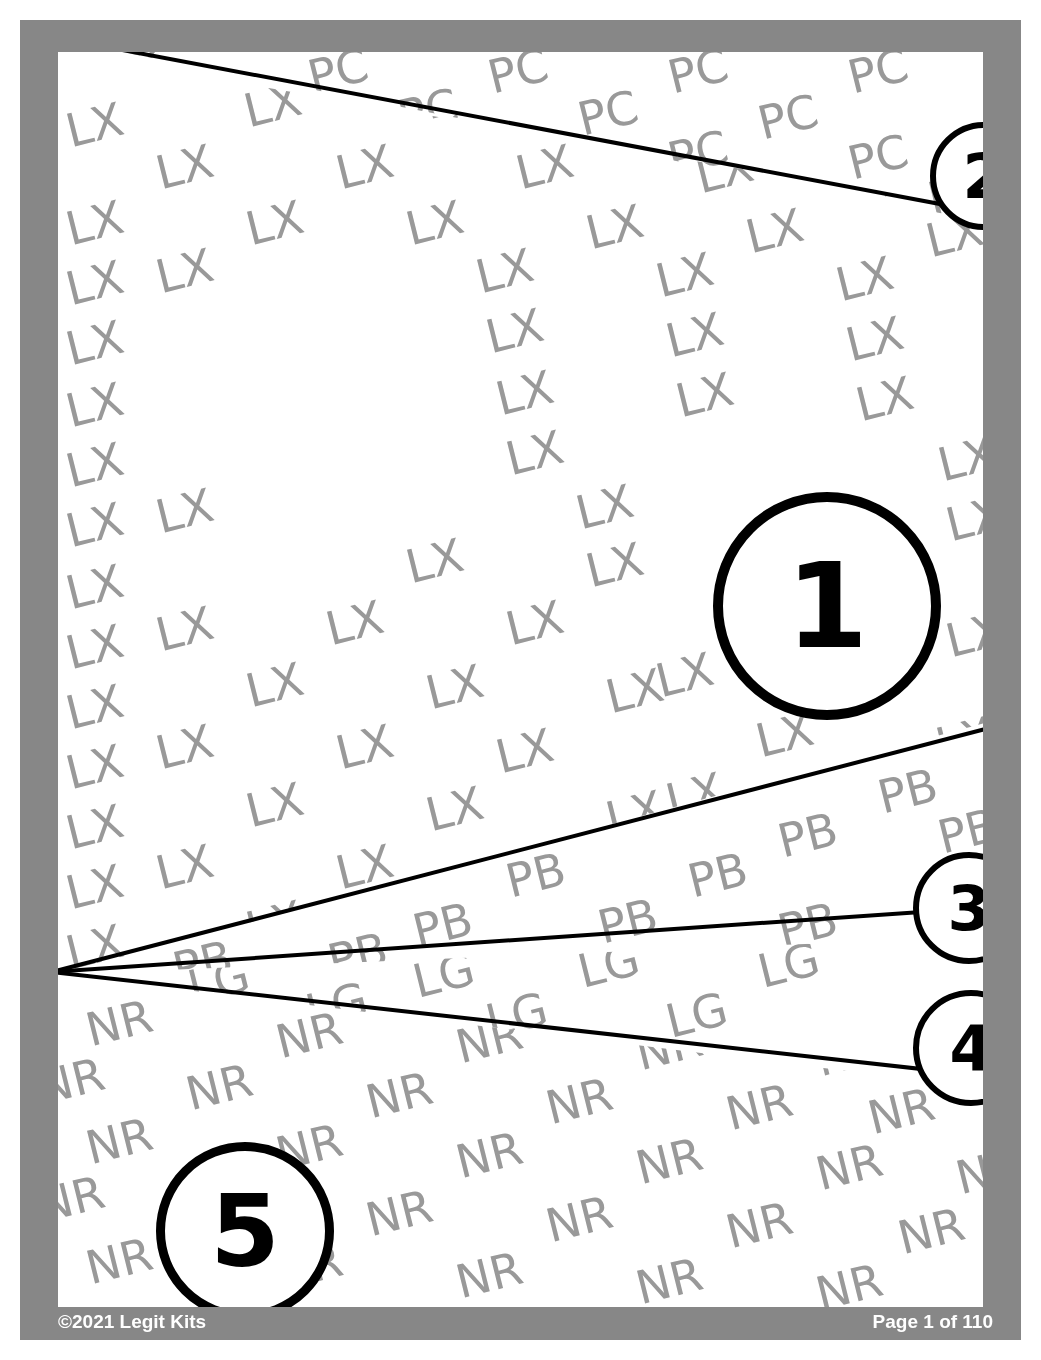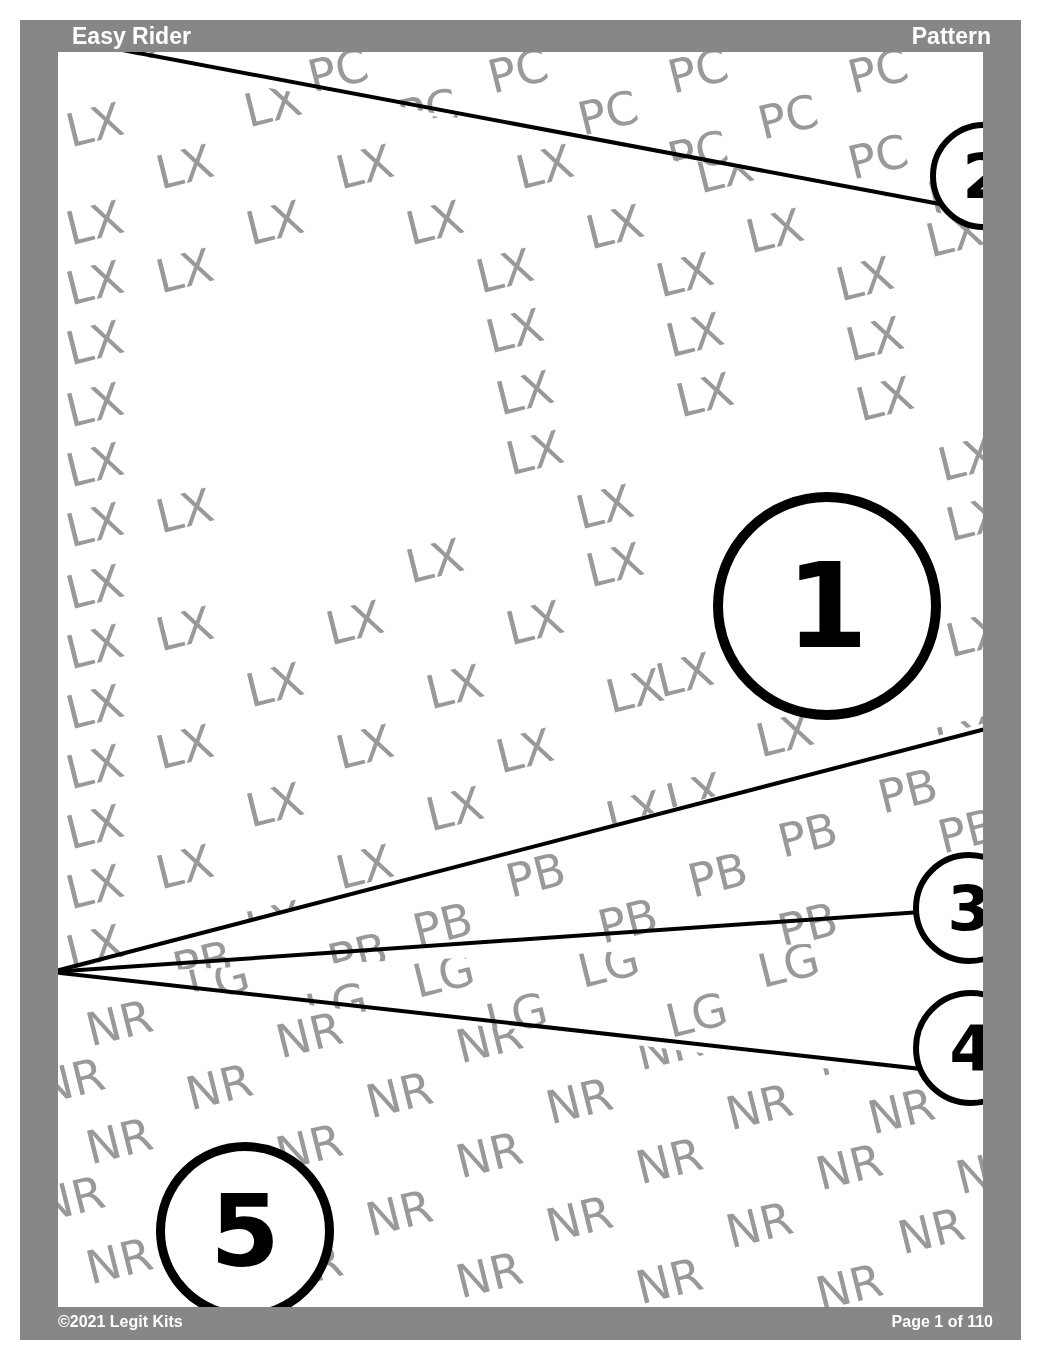--- a/index.html
+++ b/index.html
@@ -59,21 +59,21 @@
     line-height: 32px;
   }
 
   .footer-bar {
     position: absolute;
     left: 20px;
     bottom: 20px;
     width: 1001px;
     height: 36px;
     color: #ffffff;
-    font-size: 16px;
+    font-size: 19px;
     font-weight: bold;
     line-height: 36px;
   }
   .footer-left {
     position: absolute;
     left: 38px;
     top: 0;
     line-height: 36px;
   }
   .footer-right {
@@ -189,24 +189,20 @@
     font-size: 100px;
   }
 </style>
 </head>
 <body>
 
 <div class="page">
 
   <div class="frame"></div>
 
-  <div class="header-bar">
-    <span class="header-left">Easy Rider</span>
-    <span class="header-right">Pattern</span>
-  </div>
 
   <div class="canvas">
 
     <div class="region r-pc">
       <div class="codes">
         <span class="code" style="left:60px; top:-8px; transform:rotate(-14deg);">PC</span>
         <span class="code" style="left:250px; top:-4px; transform:rotate(-14deg);">PC</span>
         <span class="code" style="left:430px; top:-4px; transform:rotate(-14deg);">PC</span>
         <span class="code" style="left:610px; top:-4px; transform:rotate(-14deg);">PC</span>
         <span class="code" style="left:790px; top:-4px; transform:rotate(-14deg);">PC</span>

